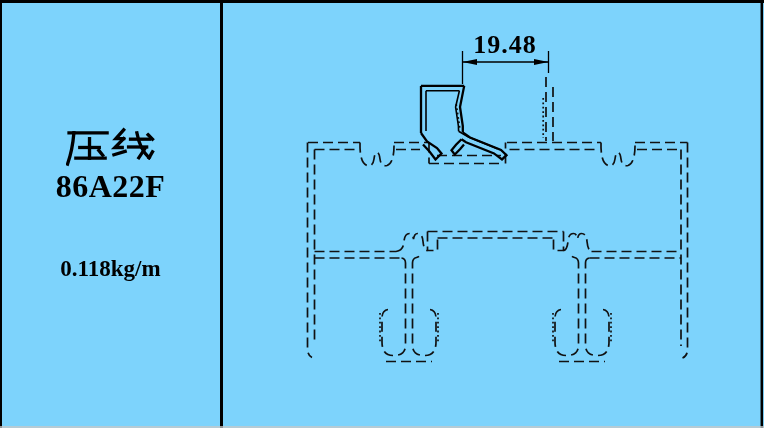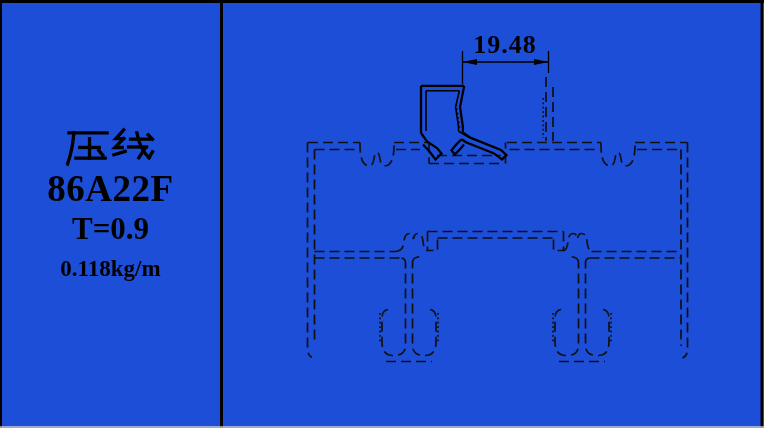--- a/index.html
+++ b/index.html
@@ -1,22 +1,22 @@
 <!DOCTYPE html>
 <html><head>
 <meta charset="utf-8">
 <style>
   html,body{margin:0;padding:0;background:#ffffff;}
-  .stage{position:relative;width:764px;height:428px;background:#1d4ed8;overflow:hidden;
+  .stage{position:relative;width:764px;height:428px;background:#7dd3fc;overflow:hidden;
          font-family:"Liberation Serif","DejaVu Serif",serif;}
   .draw{position:absolute;left:0;top:0;width:764px;height:428px;}
   .panel{position:absolute;left:0;top:0;width:221px;height:428px;}
   .ln{position:absolute;left:0;width:221px;text-align:center;color:#000;
       font-weight:700;line-height:1.1;white-space:nowrap;}
-  .part-number{top:169px;font-size:37px;letter-spacing:.5px;}
+  .part-number{top:169px;font-size:32px;letter-spacing:.5px;}
   .thickness{top:212px;font-size:31px;}
   .weight{top:256px;font-size:23px;}
   .glyphs{position:absolute;left:66px;top:126px;}
   .sr{position:absolute;width:1px;height:1px;overflow:hidden;opacity:0;pointer-events:none;}
   .dim-text{font-family:"Liberation Serif","DejaVu Serif",serif;font-weight:700;font-size:26px;letter-spacing:1px;}
 </style>
 </head>
 <body>
 
 <div class="stage">
@@ -137,17 +137,16 @@
         <path d="M49,29.5 L60.5,26"></path>
         <path d="M66,13.5 H85.5"></path>
         <path d="M64,21.5 H82.5"></path>
         <path d="M72.5,7 Q75.5,24 85,32.5"></path>
         <path d="M85,32.5 L88.5,26.5"></path>
         <path d="M80.5,23.5 L74.5,32.5"></path>
         <path d="M84,9 L88.5,13.5"></path>
       </g>
     </svg>
     <div class="ln part-number">86A22F</div>
-    <div class="ln thickness">T=0.9</div>
     <div class="ln weight">0.118kg/m</div>
   </div>
 
 </div>
 
 </body></html>

